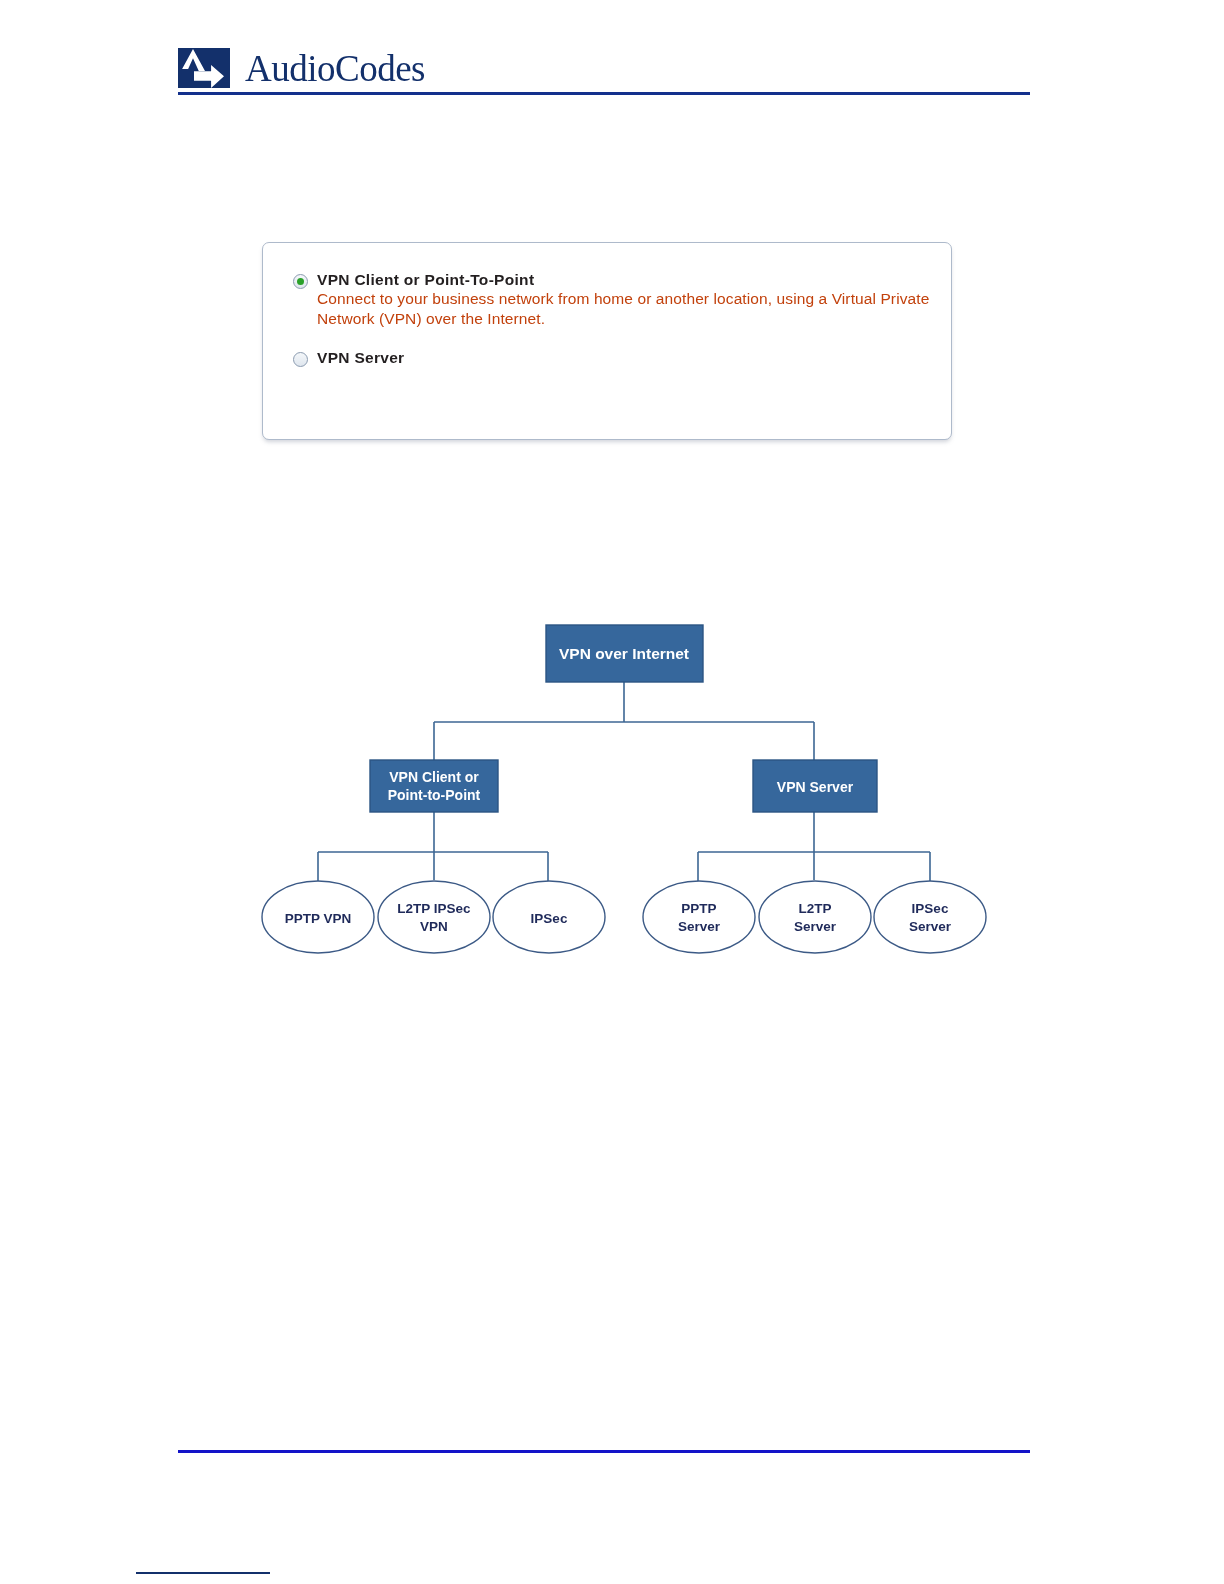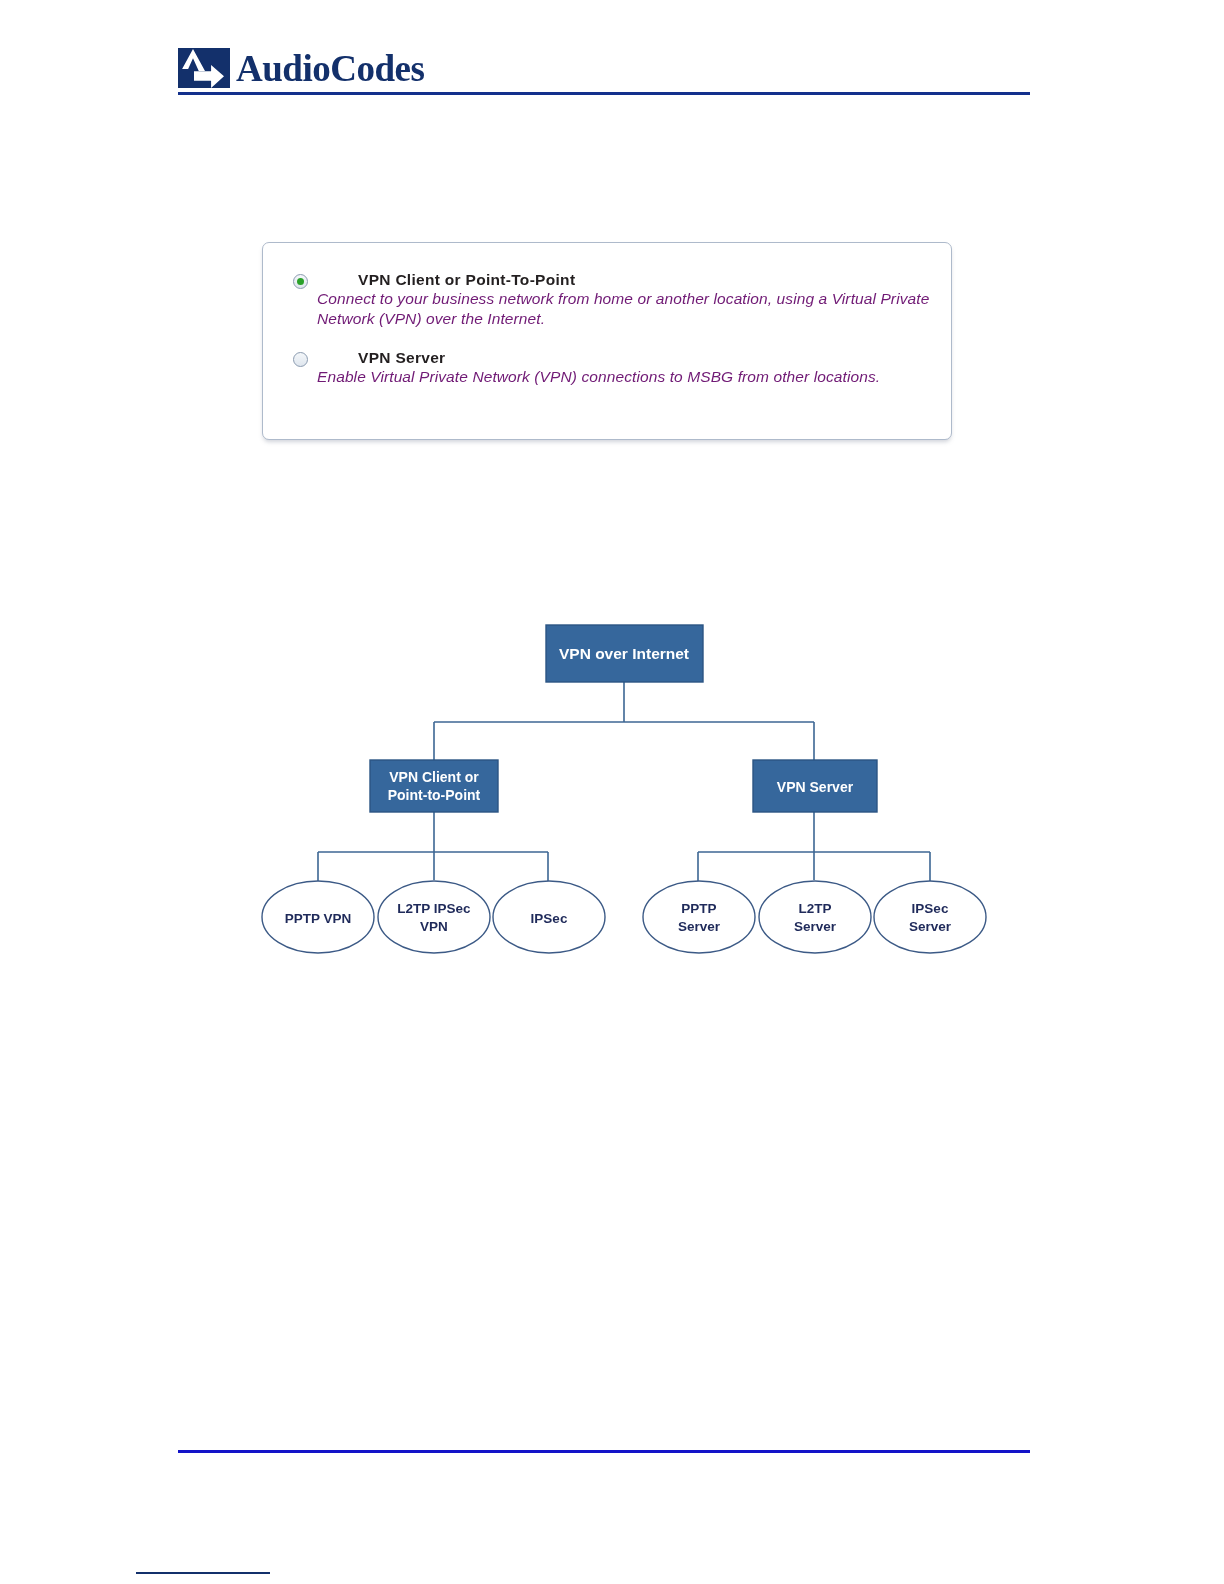--- a/index.html
+++ b/index.html
@@ -53,25 +53,25 @@
   }
   .logo-mark .cut-c {
     position: absolute;
     left: 0px; top: 21px;
     width: 16px; height: 19px;
     background: #13306b;
   }
   .logo-text {
     font-family: "Liberation Serif", serif;
     font-size: 37px;
-    font-weight: 700;
+    font-weight: 400;
     color: #13306b;
     letter-spacing: -0.5px;
     line-height: 1;
-    margin-left: 2px;
+    margin-left: 11px;
   }
   .header-rule {
     position: absolute;
     left: 178px;
     top: 92px;
     width: 852px;
     height: 3px;
     background: #13308c;
   }
 
@@ -133,30 +133,28 @@
     background: #2aa12a;
   }
   .opt-text { margin-top: -1px; }
   .opt-title {
     font-size: 15.5px;
     font-weight: 700;
     color: #231f20;
     letter-spacing: 0.3px;
     line-height: 19px;
     white-space: nowrap;
-    margin-left: 41px;
   }
   .opt-desc {
     font-size: 15.5px;
     font-weight: 400;
-    color: #701a75;
+    color: #c2410c;
     line-height: 19.5px;
     max-width: 620px;
     letter-spacing: 0.1px;
-    font-style: italic;
   }
 
   
   .diagram {
     position: absolute;
     left: 248px;
     top: 600px;
     width: 760px;
     height: 380px;
   }
@@ -185,21 +183,20 @@
     <span class="opt-text">
       <span class="opt-title">VPN Client or Point-To-Point</span>
       <div class="opt-desc">Connect to your business network from home or another location, using a Virtual Private Network (VPN) over the Internet.</div>
     </span>
   </div>
 
   <div class="opt-row second">
     <span class="radio"></span>
     <span class="opt-text">
       <span class="opt-title">VPN Server</span>
-      <div class="opt-desc">Enable Virtual Private Network (VPN) connections to MSBG from other locations.</div>
     </span>
   </div>
 
 </div>
 
 <div class="diagram">
   <svg width="760" height="380" viewBox="0 0 760 380" xmlns="http://www.w3.org/2000/svg">
 
     <g stroke="#3c6693" stroke-width="1.6" fill="none">
 

